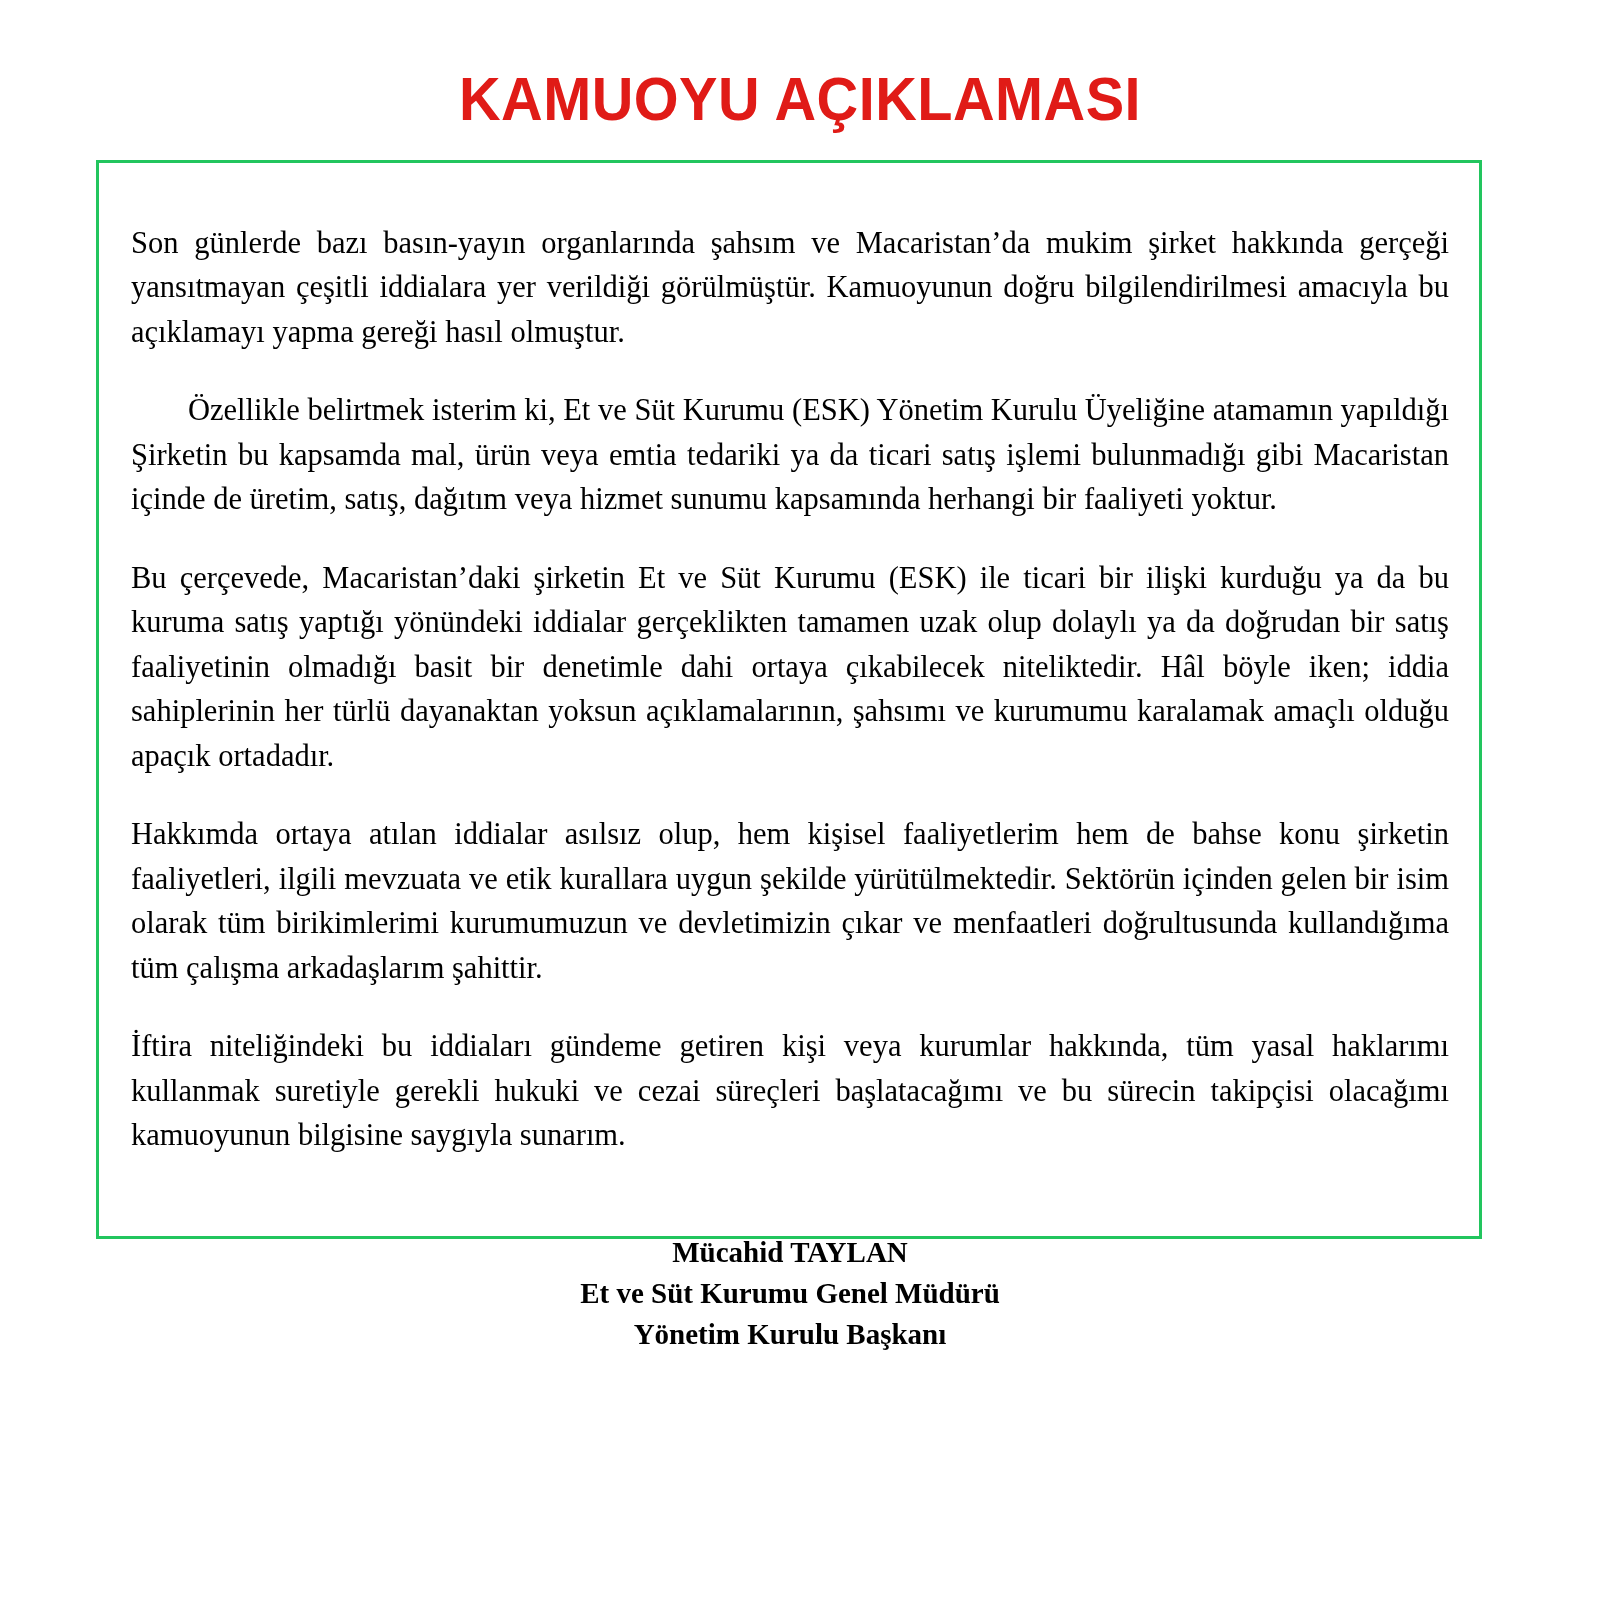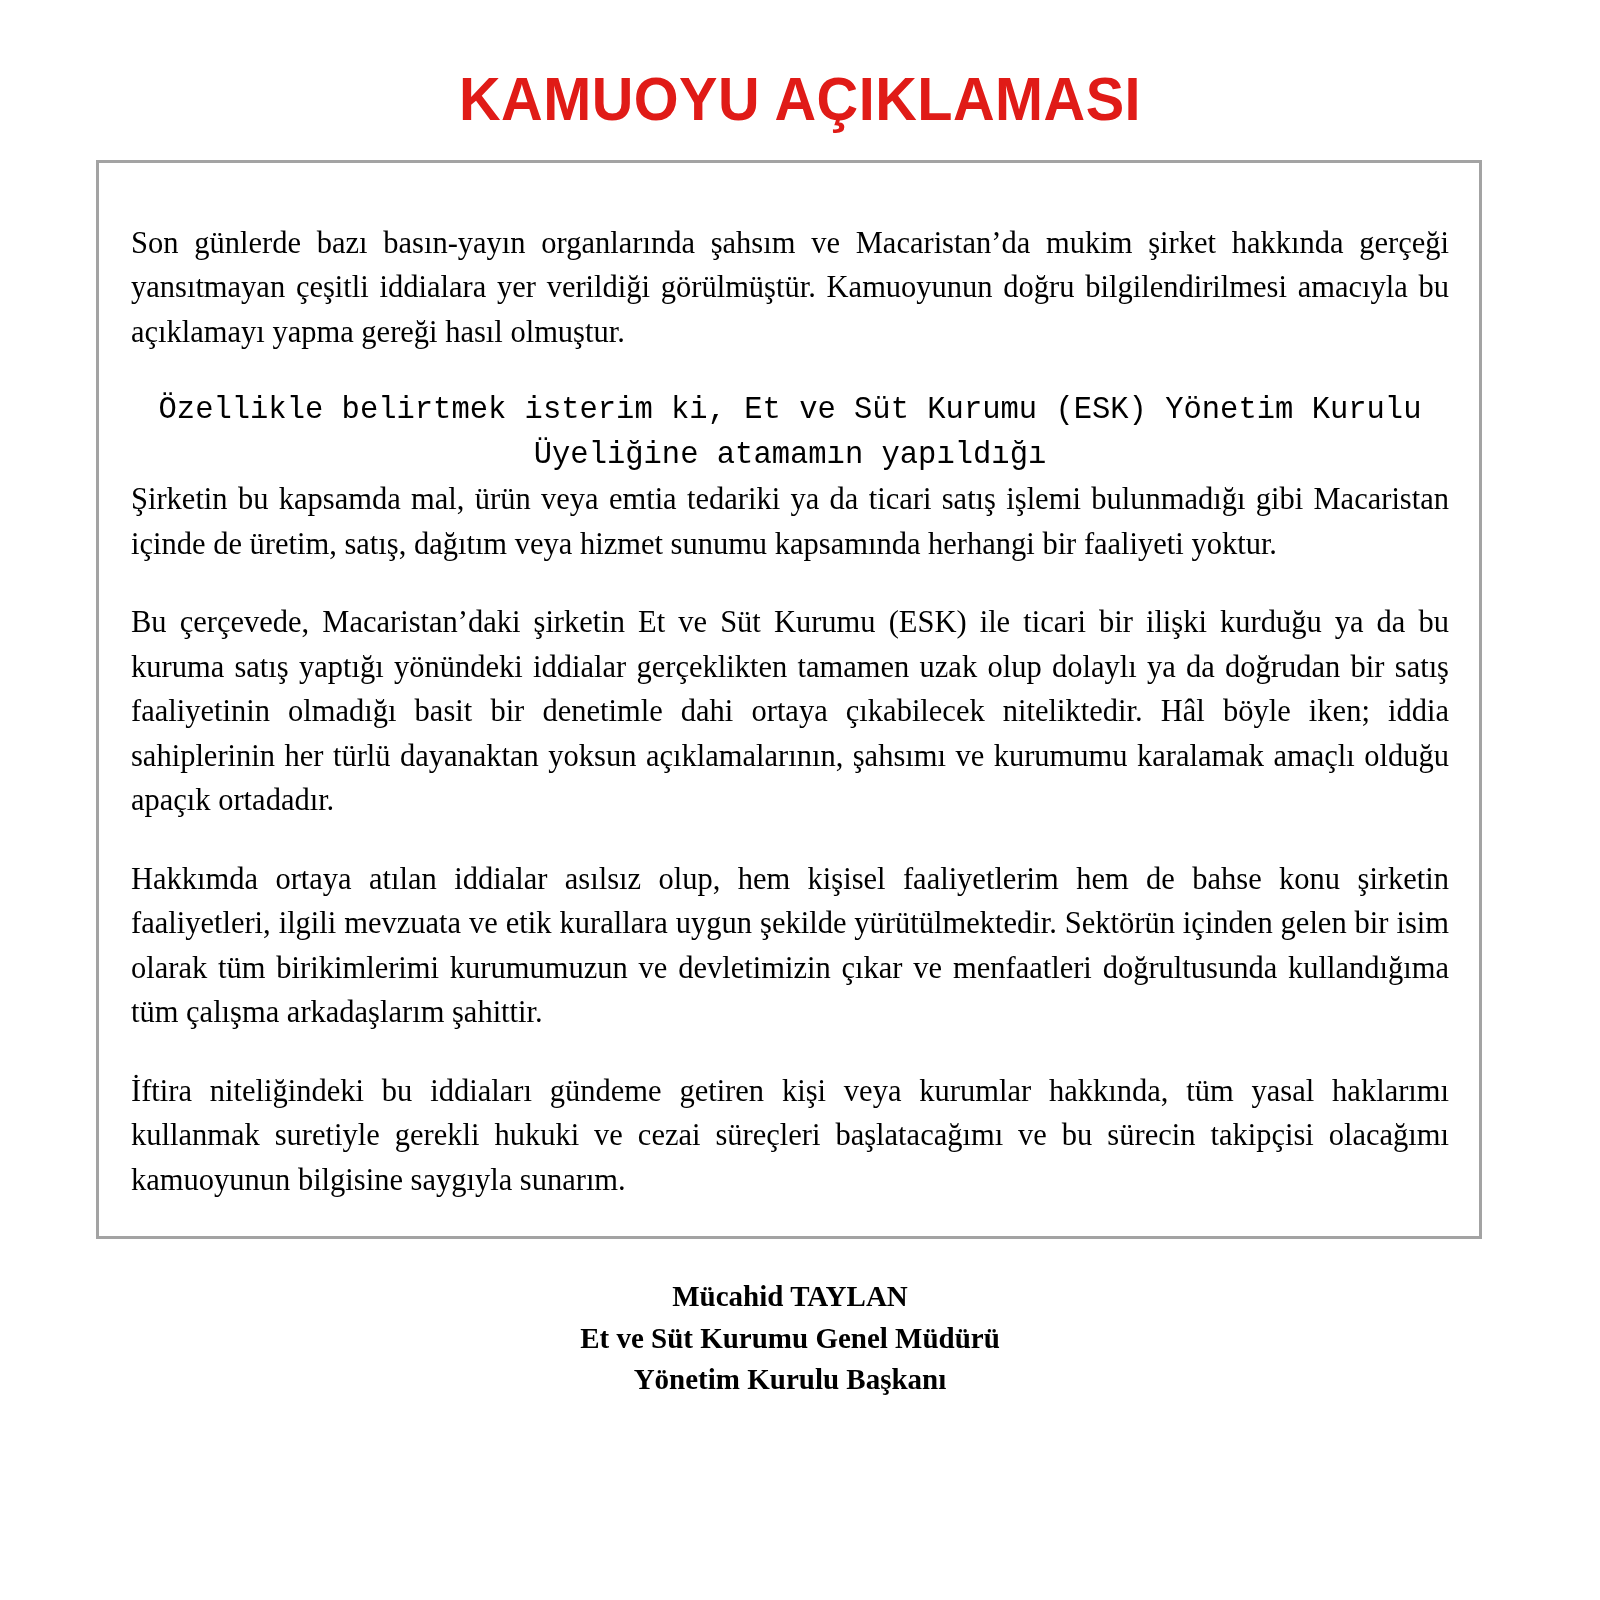--- a/index.html
+++ b/index.html
@@ -40,21 +40,21 @@
   }
 
   
   .frame {
     position: absolute;
     left: 96px;
     top: 118px;
     width: 1386px;
     height: 1079px;
     box-sizing: border-box;
-    border: 3px solid #a3a3a3;
+    border: 3px solid #22c55e;
     background: #ffffff;
   }
 
   .frame-inner {
     box-sizing: border-box;
     padding: 58px 30px 20px 32px;
   }
 
   
   .para {
@@ -68,21 +68,21 @@
   .para:last-of-type { margin-bottom: 0; }
 
   
   .subline {
     text-align: justify;
     text-justify: inter-word;
     font-size: 30.5px;
     line-height: 1.46;
     margin: 0;
   }
-  .subline.flush { text-align: center; font-family: Liberation Mono, monospace; }
+  .subline.flush { text-align: right; }
 
   .b { font-weight: normal; }
 
   
   .signature {
     margin-top: 74px;
     text-align: center;
     font-weight: bold;
     font-size: 29px;
     line-height: 1.42;

